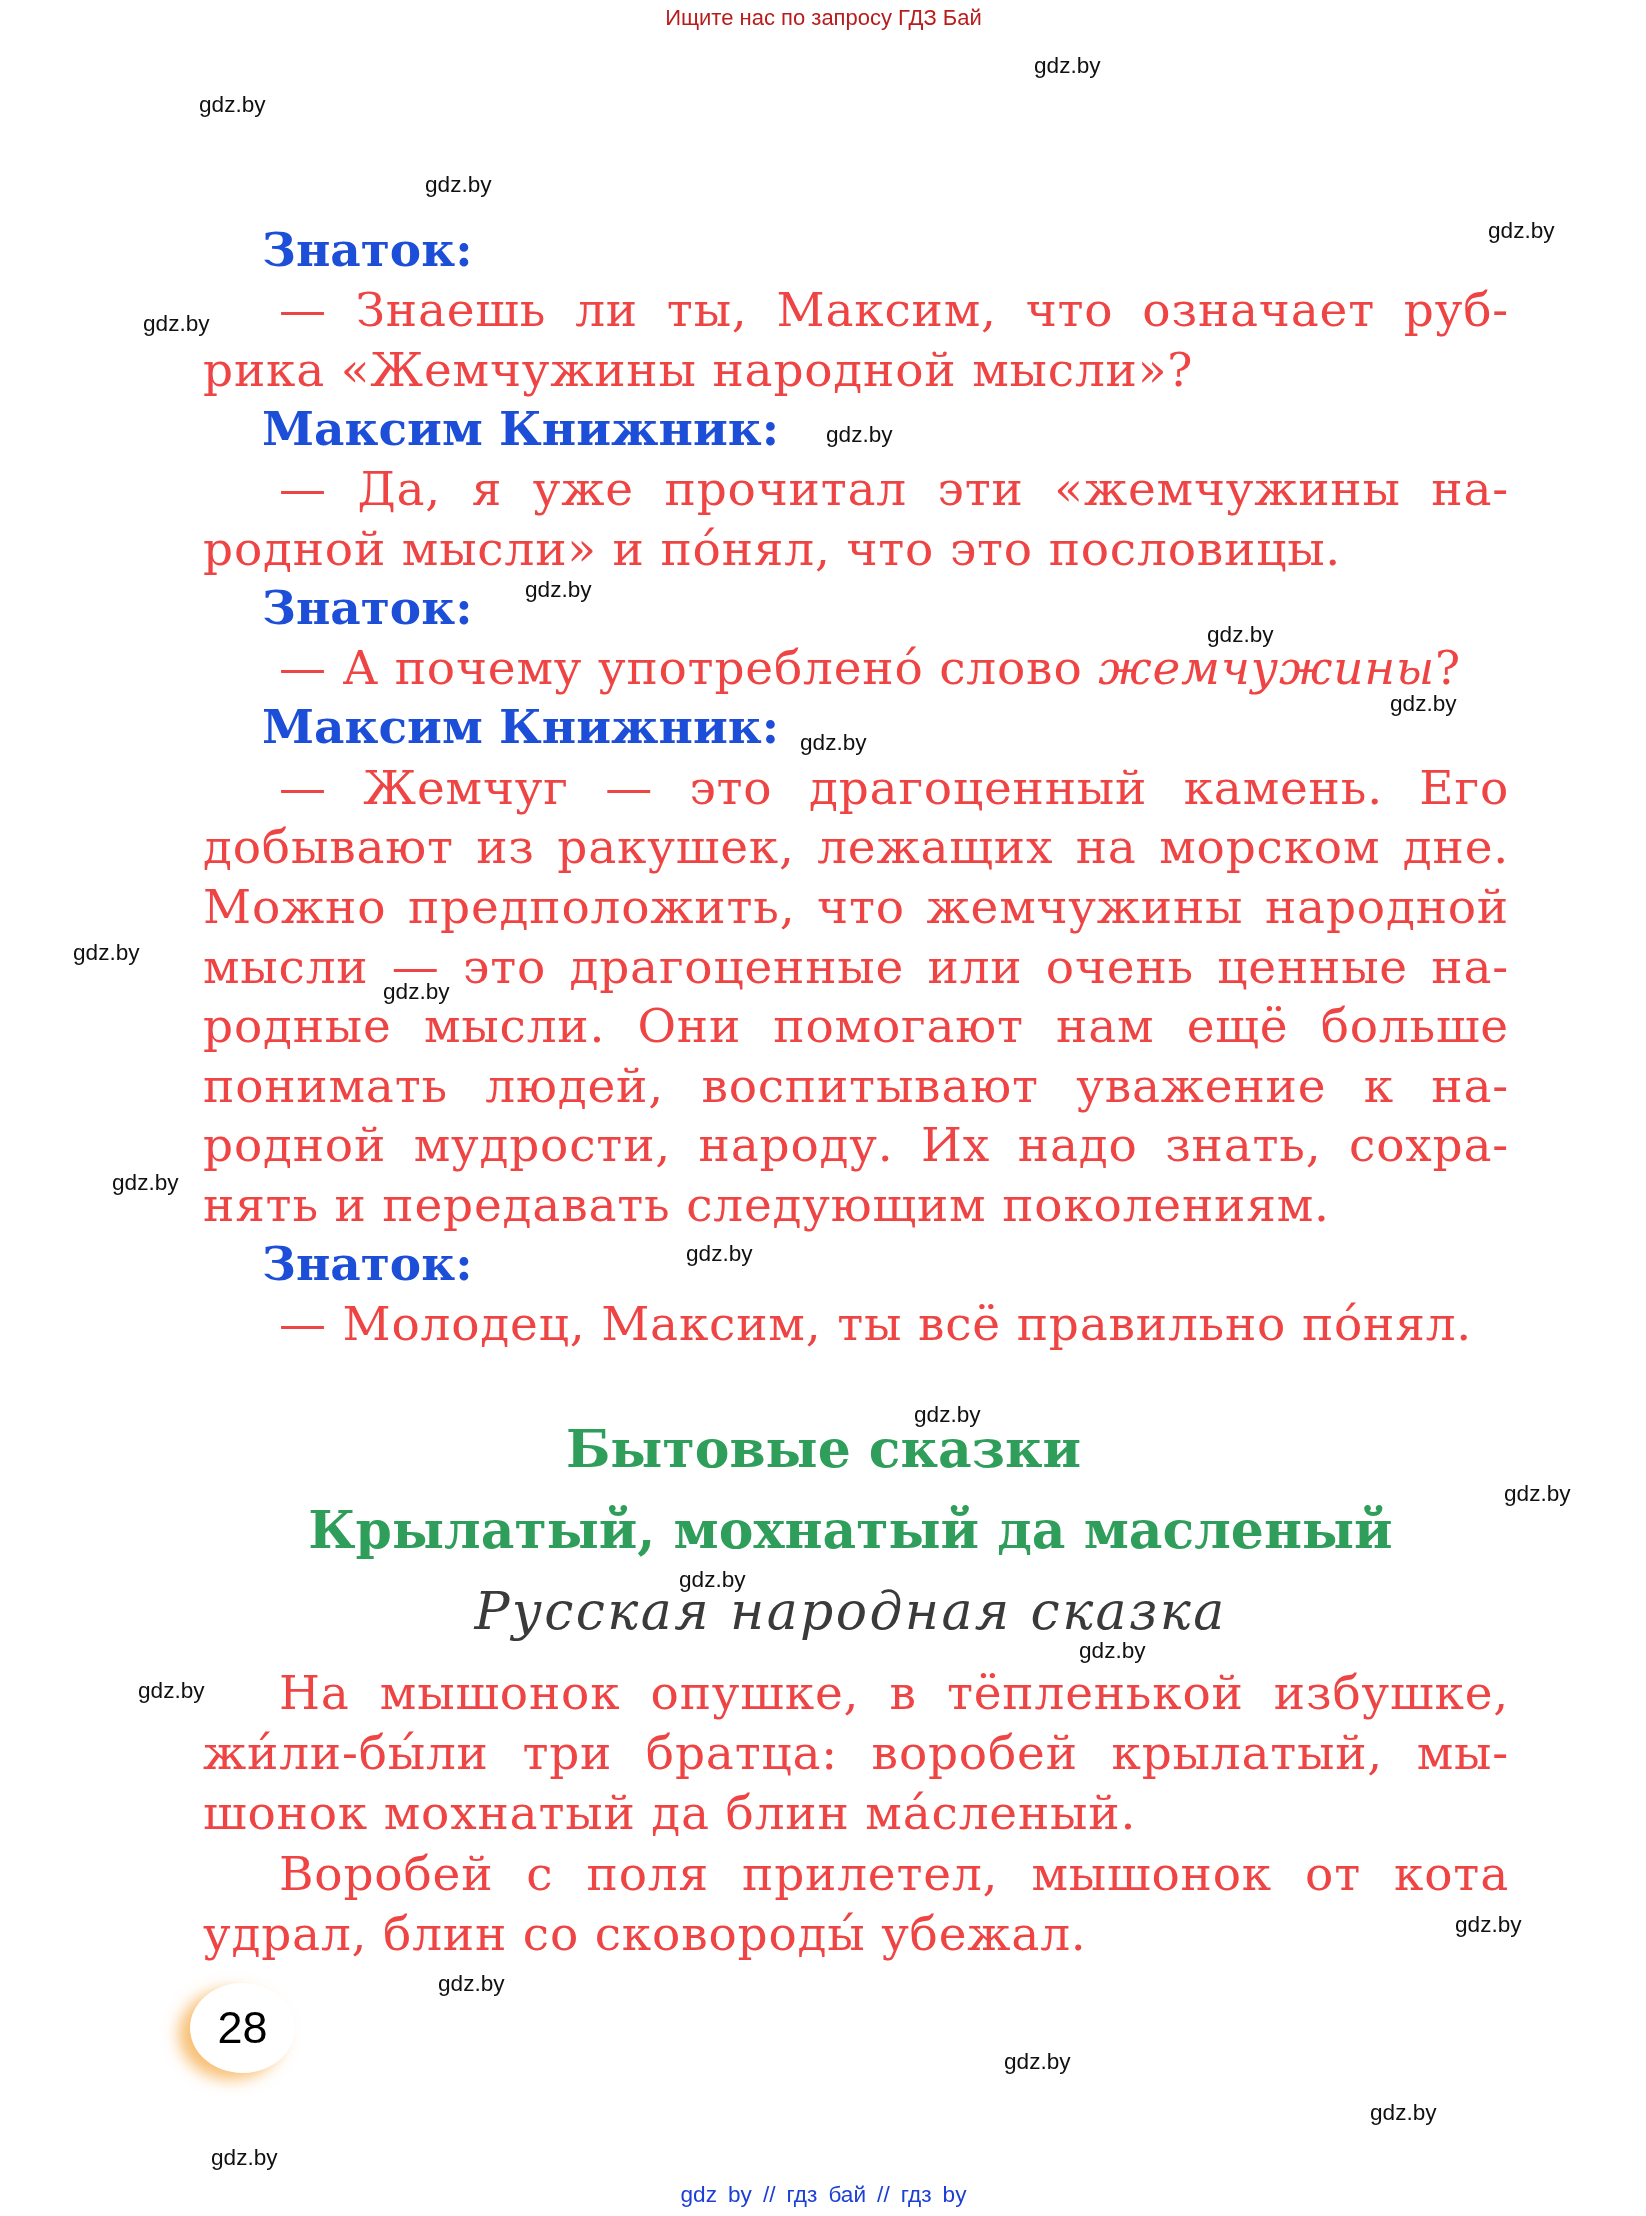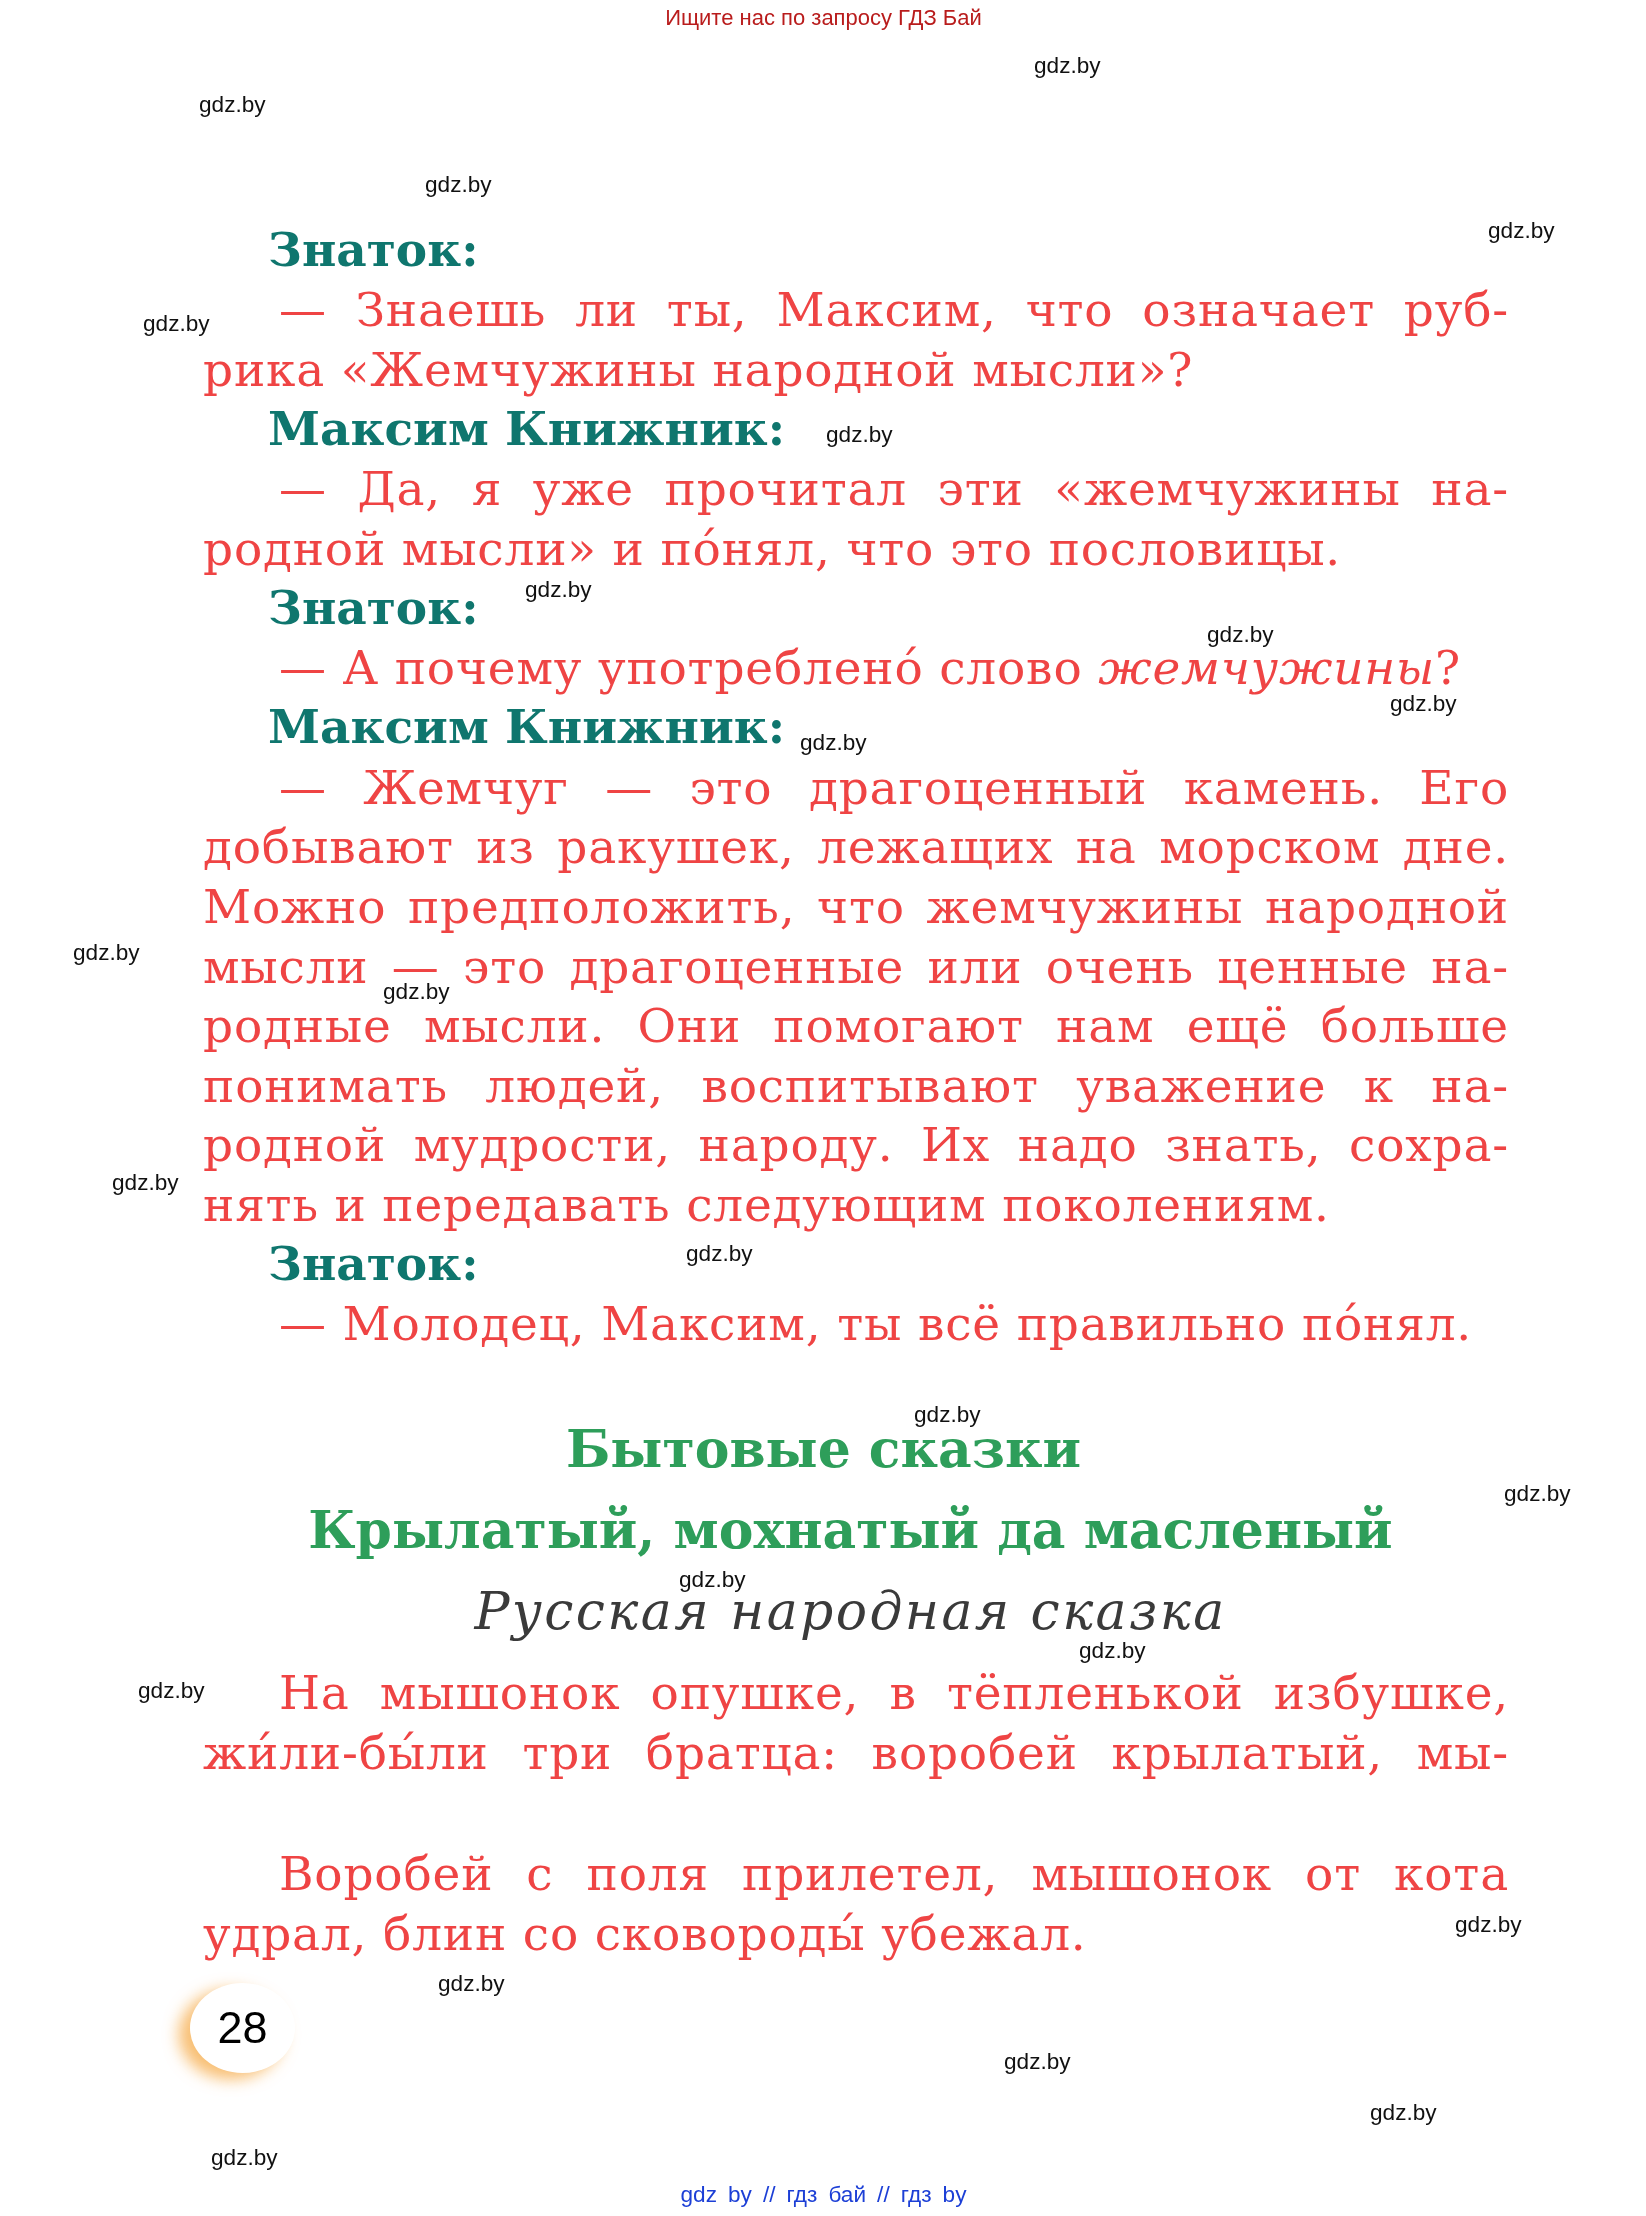--- a/index.html
+++ b/index.html
@@ -14,23 +14,23 @@
     color: #111; white-space: nowrap;
   }
   .line {
     position: absolute; left: 203px; width: 1306px; white-space: nowrap;
     font-family: "DejaVu Serif", serif; font-size: 47px; color: #ef4444;
     letter-spacing: 0.8px; line-height: 60px; height: 60px;
     transform-origin: left center;
   }
   .indent { left: 279px; }
   .speaker {
-    position: absolute; left: 268px; white-space: nowrap;
+    position: absolute; left: 262px; white-space: nowrap;
     font-family: "DejaVu Serif", serif; font-weight: bold; font-size: 47px;
-    color: #0f766e; line-height: 58px;
+    color: #1d4ed8; line-height: 58px;
   }
   .justify { text-align: justify; text-align-last: justify; }
   .italic { font-style: italic; }
   .heading1 {
     position: absolute; left: 0; width: 1647px; text-align: center; top: 1418px;
     font-family: "DejaVu Serif", serif; font-weight: bold; font-size: 52px; color: #2e9e5a;
   }
   .heading2 {
     position: absolute; left: 0; width: 1701px; text-align: center; top: 1499px;
     font-family: "DejaVu Serif", serif; font-weight: bold; font-size: 52px; color: #2e9e5a;
@@ -134,20 +134,21 @@
   <div class="heading1">Бытовые сказки</div>
   <div class="heading2">Крылатый, мохнатый да масленый</div>
   <div class="subtitle">Русская народная сказка</div>
 
   <div class="line indent" style="top:1663px; width:1230px;">
       <span class="justify" style="display:block;">На мышонок опушке, в тёпленькой избушке,</span>
     </div>
   <div class="line" style="top:1723px;">
       <span class="justify" style="display:block;">жи́ли-бы́ли три братца: воробей крылатый, мы-</span>
     </div>
+  <div class="line" style="top:1783px;">шонок мохнатый да блин ма́сленый.</div>
   <div class="line indent" style="top:1844px; width:1230px;">
       <span class="justify" style="display:block;">Воробей с поля прилетел, мышонок от кота</span>
     </div>
   <div class="line" style="top:1904px;">удрал, блин со сковороды́ убежал.</div>
 
   <div class="page-num-wrap">
     <span class="page-num">28</span>
   </div>
 
   <div class="footer">gdz by  //  гдз бай  //  гдз by</div>

